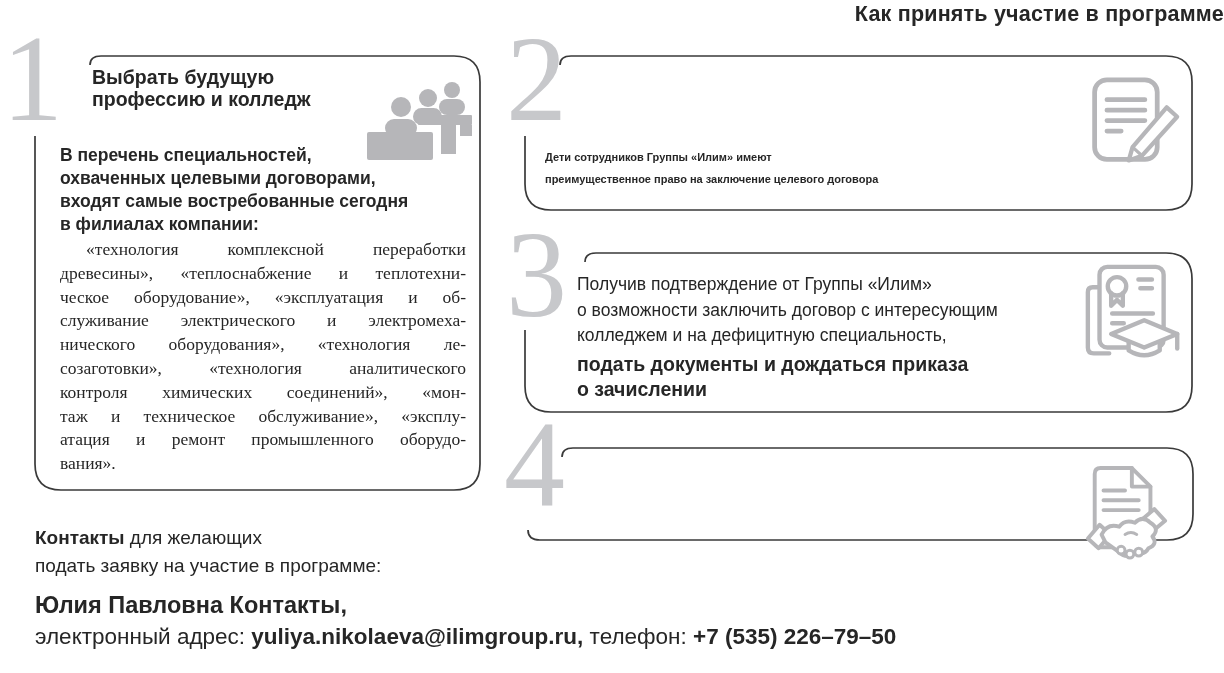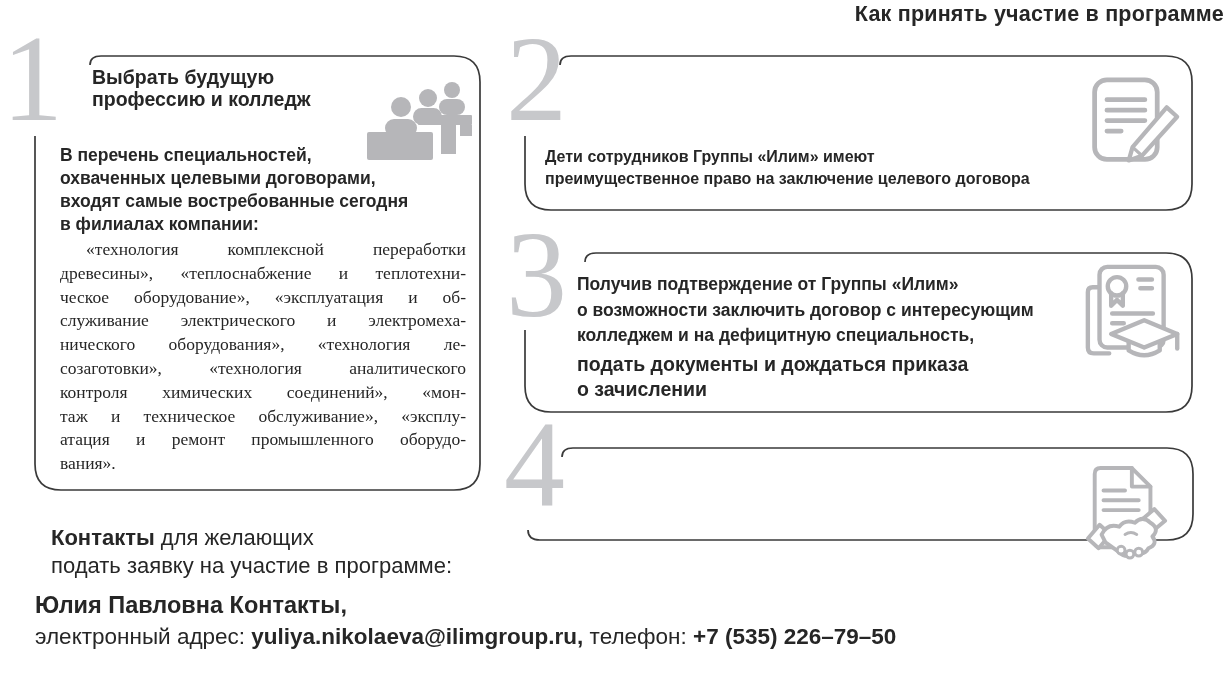--- a/index.html
+++ b/index.html
@@ -20,24 +20,24 @@
     font-family:"Liberation Serif", serif; font-weight:400;
     font-size:122px; line-height:1; color:var(--number);
   }
   .step-heading { font-size:19.5px; font-weight:bold; line-height:22px; }
   .step1-intro  { font-size:17.5px; font-weight:bold; line-height:23px; }
   .step1-serif {
     font-family:"Liberation Serif", serif; font-size:17.5px; line-height:23.8px;
     width:406px; text-align:justify; text-align-last:justify; text-indent:26px;
   }
   .step1-serif-last { font-family:"Liberation Serif", serif; font-size:17.5px; line-height:23.8px; }
-  .step2-body { font-size:16px; font-weight:600; line-height:22px; }
-  .step3-body { font-size:17.5px; font-weight:700; line-height:25.5px; }
+  .step2-body { font-size:11px; font-weight:600; line-height:22px; }
+  .step3-body { font-size:17.5px; font-weight:400; line-height:25.5px; }
   .step3-em   { font-size:19.5px; font-weight:bold; line-height:25px; }
-  .contacts-1 { font-size:22px; line-height:28px;margin-left:16px; }
+  .contacts-1 { font-size:19px; line-height:28px; }
   .contacts-name { font-size:23.5px; font-weight:bold; }
   .contacts-line { font-size:22.5px; }
   .b { font-weight:bold; }
   .outline-svg { left:0; top:0; }
   svg .stroke { fill:none; stroke:var(--icon); stroke-linecap:round; stroke-linejoin:round; }
   svg .wfill  { fill:#fff; stroke:var(--icon); stroke-linecap:round; stroke-linejoin:round; }
 </style>
 </head>
 <body>
 

